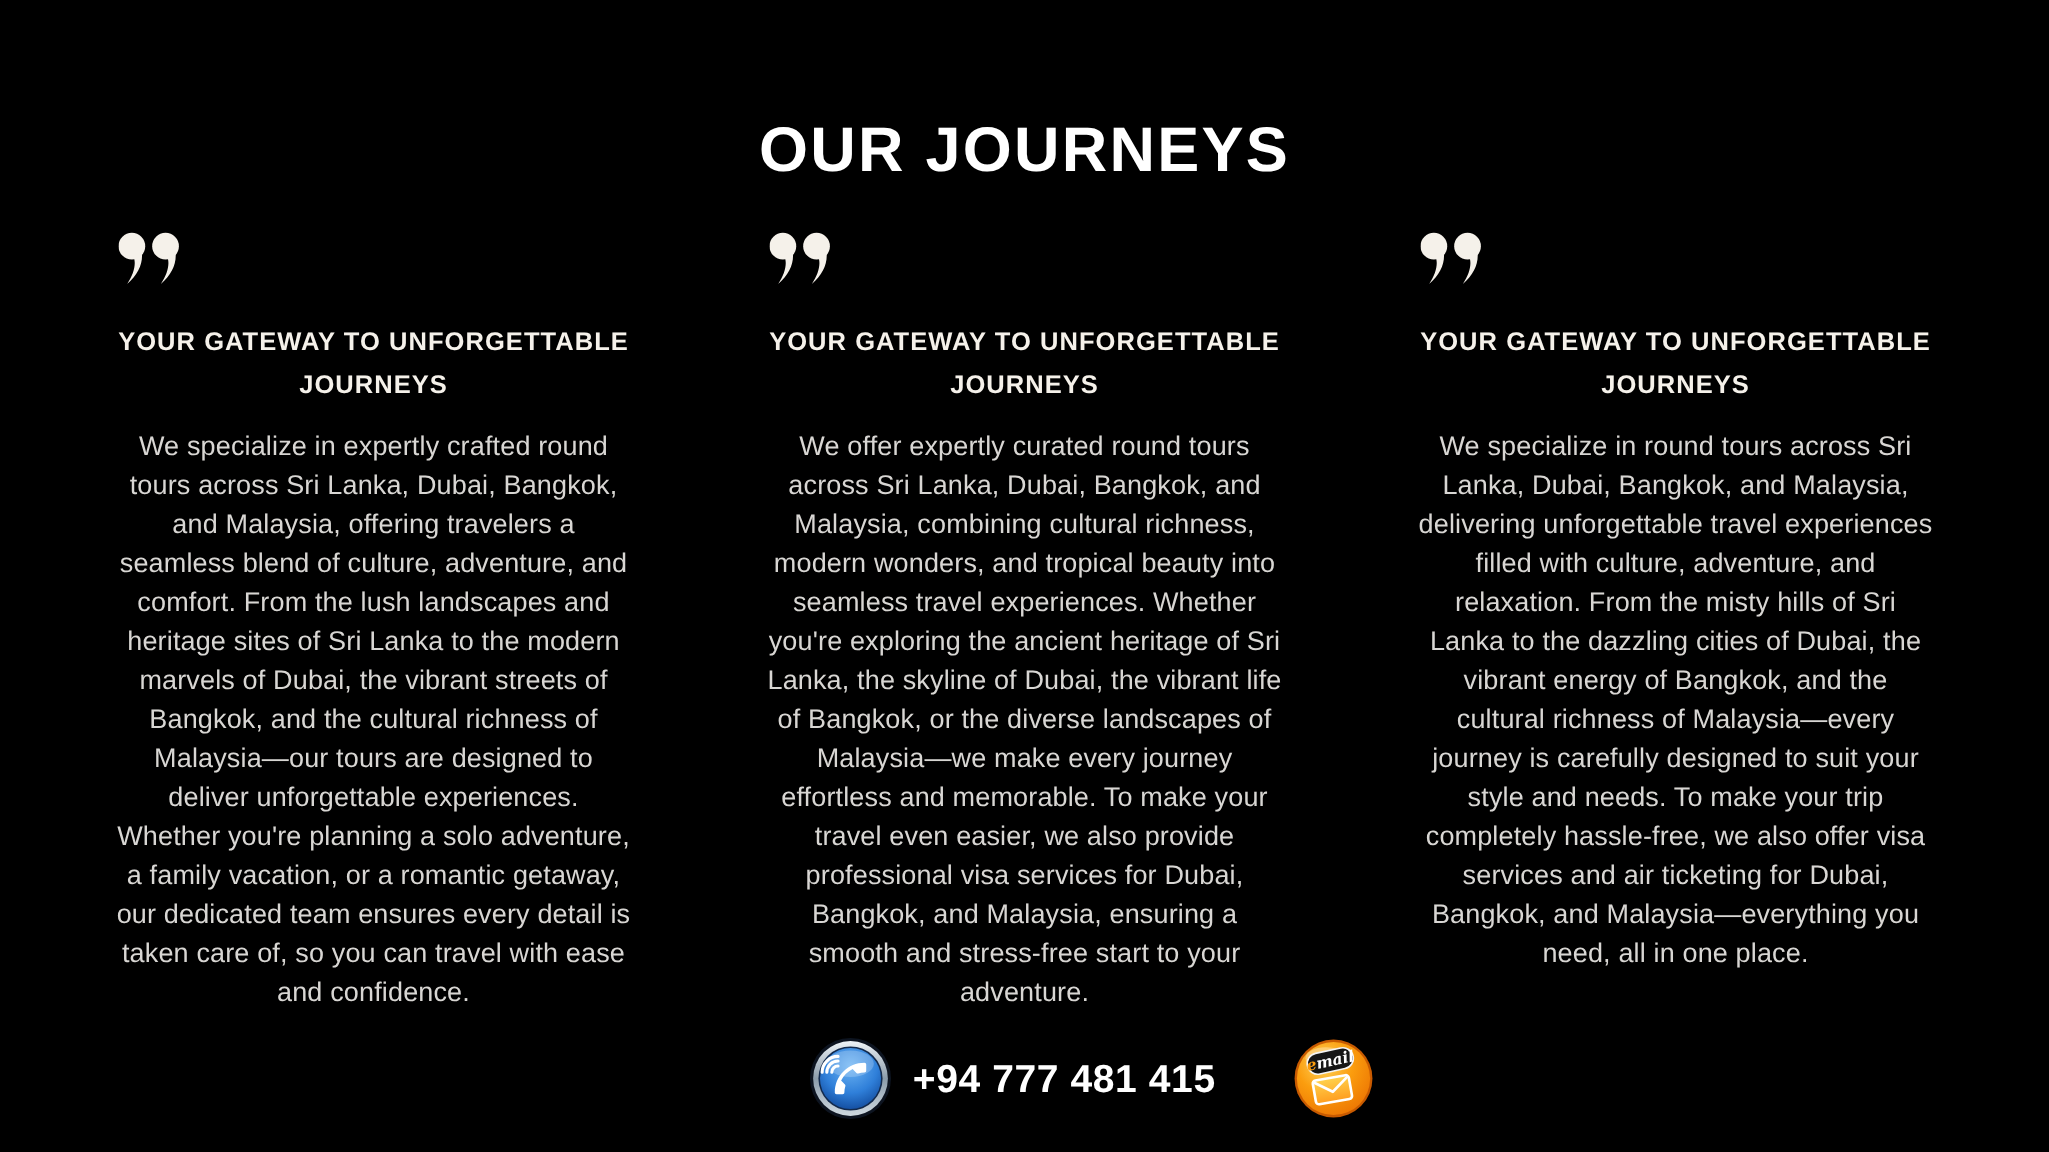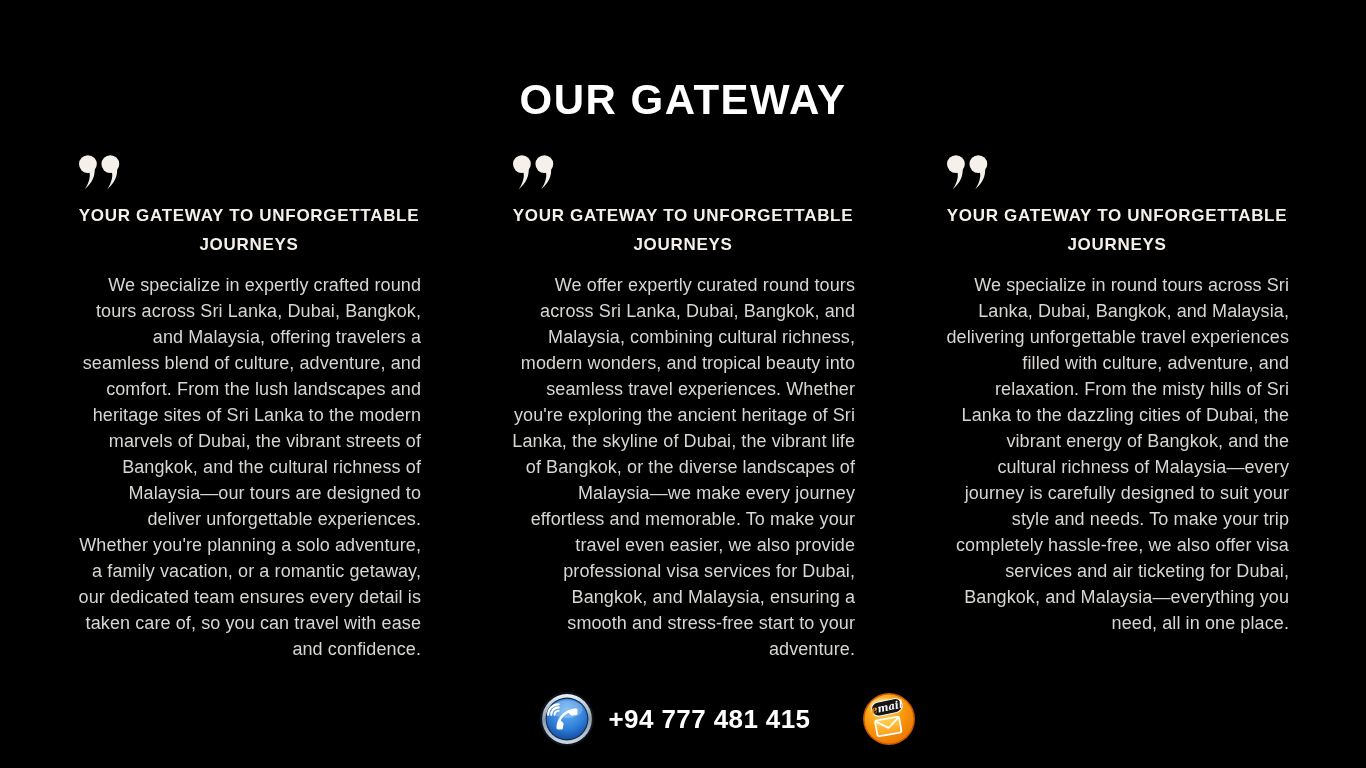--- a/index.html
+++ b/index.html
@@ -30,31 +30,31 @@
   .column {
     flex: 0 0 344px;
     width: 344px;
   }
   .quote-icon-wrap {
     margin-left: 2px;
     height: 38px;
   }
   .quote-icon-wrap svg { display: block; }
   .col-heading {
-    margin-top: 9px;
+    margin-top: 21px;
     text-align: center;
     color: #f5f1ea;
     font-size: 17px;
     font-weight: bold;
     letter-spacing: 0.7px;
     line-height: 29px;
   }
   .col-body {
     margin-top: 13px;
-    text-align: right;
+    text-align: center;
     color: #d8d6d3;
     font-size: 18px;
     line-height: 26px;
     letter-spacing: 0.1px;
   }
   .footer {
     position: absolute;
     left: 0;
     right: 0;
     bottom: 22px;
@@ -75,21 +75,21 @@
     font-size: 26px;
     font-weight: bold;
     letter-spacing: 0.4px;
   }
   .badge-icon { width: 54px; height: 54px; }
   .badge-icon svg { display: block; }
 </style>
 </head>
 <body>
 
-<h1 class="page-title">OUR GATEWAY</h1>
+<h1 class="page-title">OUR JOURNEYS</h1>
 
 <div class="columns">
 
   <div class="column">
     <div class="quote-icon-wrap">
       <svg width="48" height="38" viewBox="0 0 62 46" fill="#f5f1ea" xmlns="http://www.w3.org/2000/svg">
         <circle cx="11.5" cy="11.5" r="11.5"></circle>
         <path d="M20 16 C21.5 26 17 36 7.5 44 C14 34.5 15.5 25 12.5 19.5 Z"></path>
         <g transform="translate(29,0)">
           <circle cx="11.5" cy="11.5" r="11.5"></circle>

